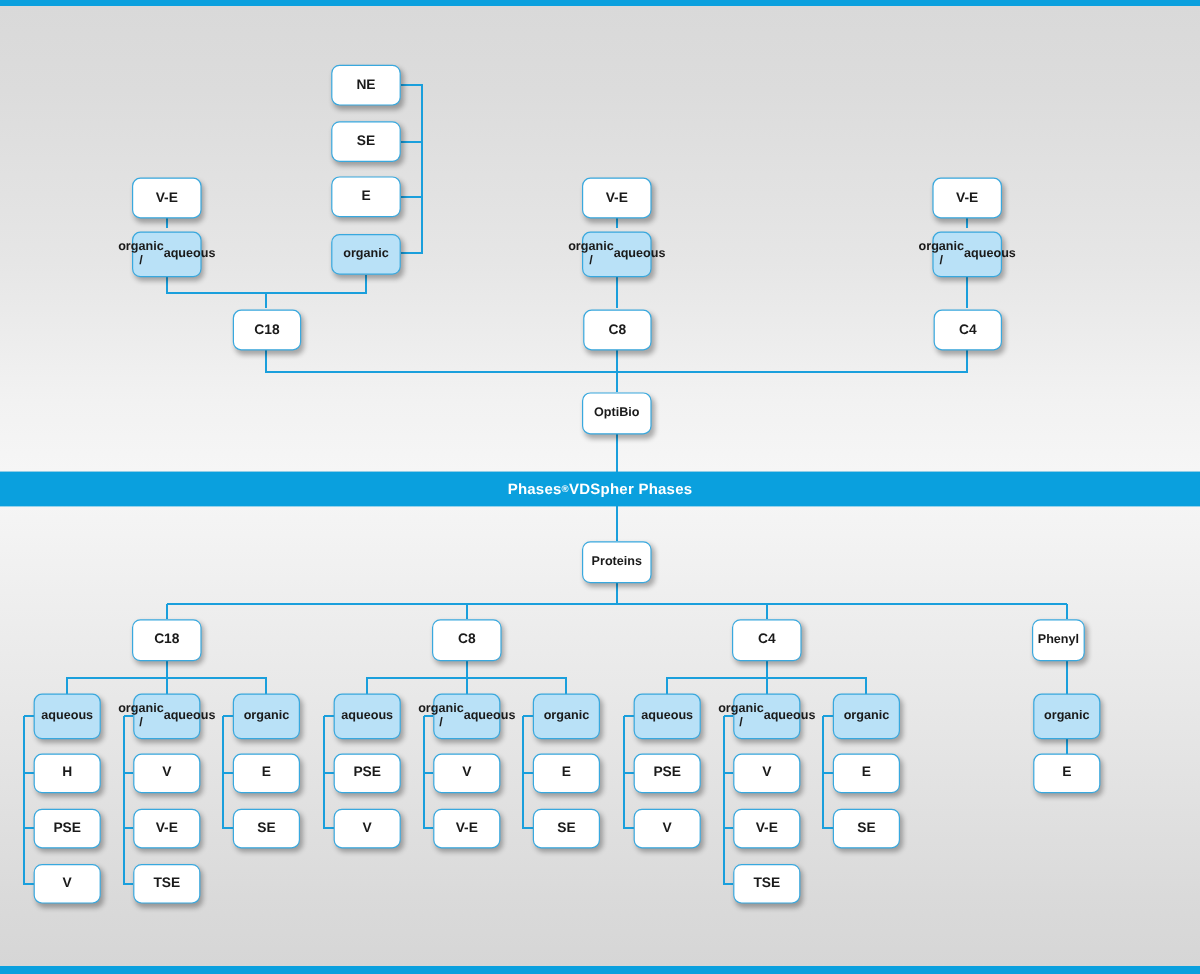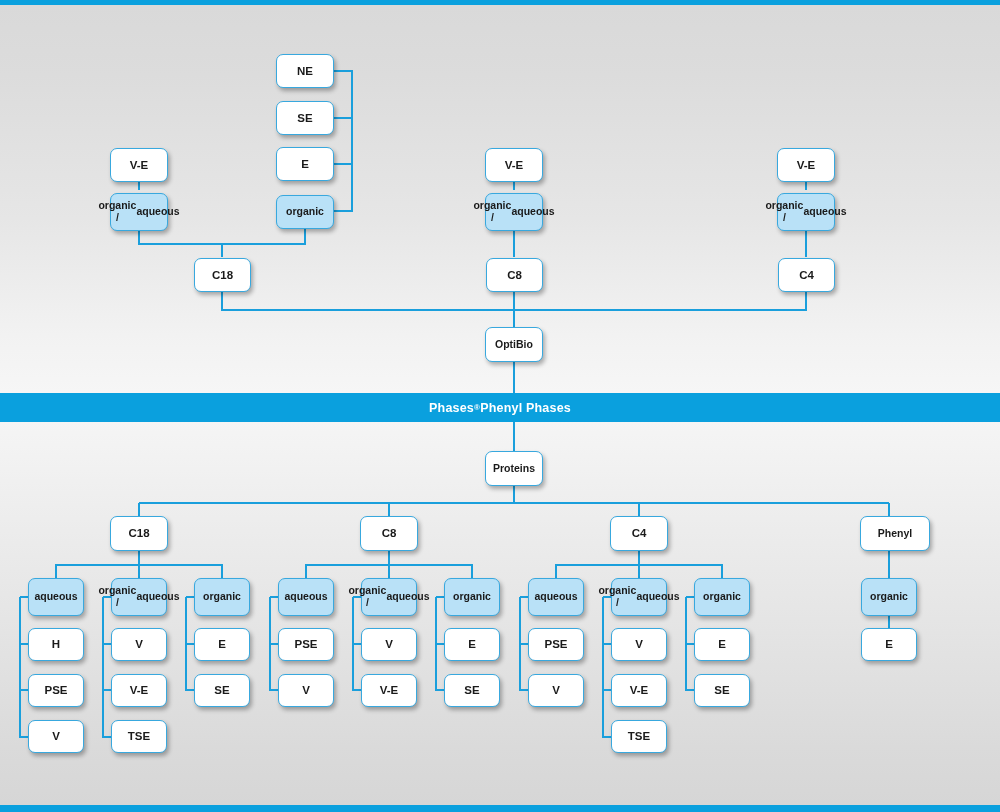--- a/index.html
+++ b/index.html
@@ -164,21 +164,21 @@
       <path d="M686,597 V690 H694"></path>
       <path d="M686,644 H694"></path>
 
       <path d="M889,616 V628"></path>
     </g>
   </svg>
 
   <div class="banner">
     <span>Phases</span>
       <sup>®</sup>
-      <span> Phenyl Phases</span>
+      <span> VDSpher Phases</span>
   </div>
 
   <div class="node" style="left:276px;top:54px;width:58px;height:34px;">NE</div>
   <div class="node" style="left:276px;top:101px;width:58px;height:34px;">SE</div>
   <div class="node" style="left:276px;top:147px;width:58px;height:34px;">E</div>
   <div class="node blue small" style="left:276px;top:195px;width:58px;height:34px;">organic</div>
 
   <div class="node" style="left:110px;top:148px;width:58px;height:34px;">V-E</div>
   <div class="node blue two-line" style="left:110px;top:193px;width:58px;height:38px;">
     <span>organic /</span>
@@ -204,21 +204,21 @@
   </div>
   <div class="node" style="left:778px;top:258px;width:57px;height:34px;">C4</div>
 
   <div class="node small" style="left:485px;top:327px;width:58px;height:35px;">OptiBio</div>
 
   <div class="node small" style="left:485px;top:451px;width:58px;height:35px;">Proteins</div>
 
   <div class="node" style="left:110px;top:516px;width:58px;height:35px;">C18</div>
   <div class="node" style="left:360px;top:516px;width:58px;height:35px;">C8</div>
   <div class="node" style="left:610px;top:516px;width:58px;height:35px;">C4</div>
-  <div class="node small" style="left:860px;top:516px;width:70px;height:35px;">Phenyl</div>
+  <div class="node small" style="left:860px;top:516px;width:44px;height:35px;">Phenyl</div>
 
   <div class="node blue small" style="left:28px;top:578px;width:56px;height:38px;">aqueous</div>
   <div class="node blue two-line" style="left:111px;top:578px;width:56px;height:38px;">
     <span>organic /</span>
       <br>
     <span>aqueous</span>
   </div>
   <div class="node blue small" style="left:194px;top:578px;width:56px;height:38px;">organic</div>
 
   <div class="node" style="left:28px;top:628px;width:56px;height:33px;">H</div>

